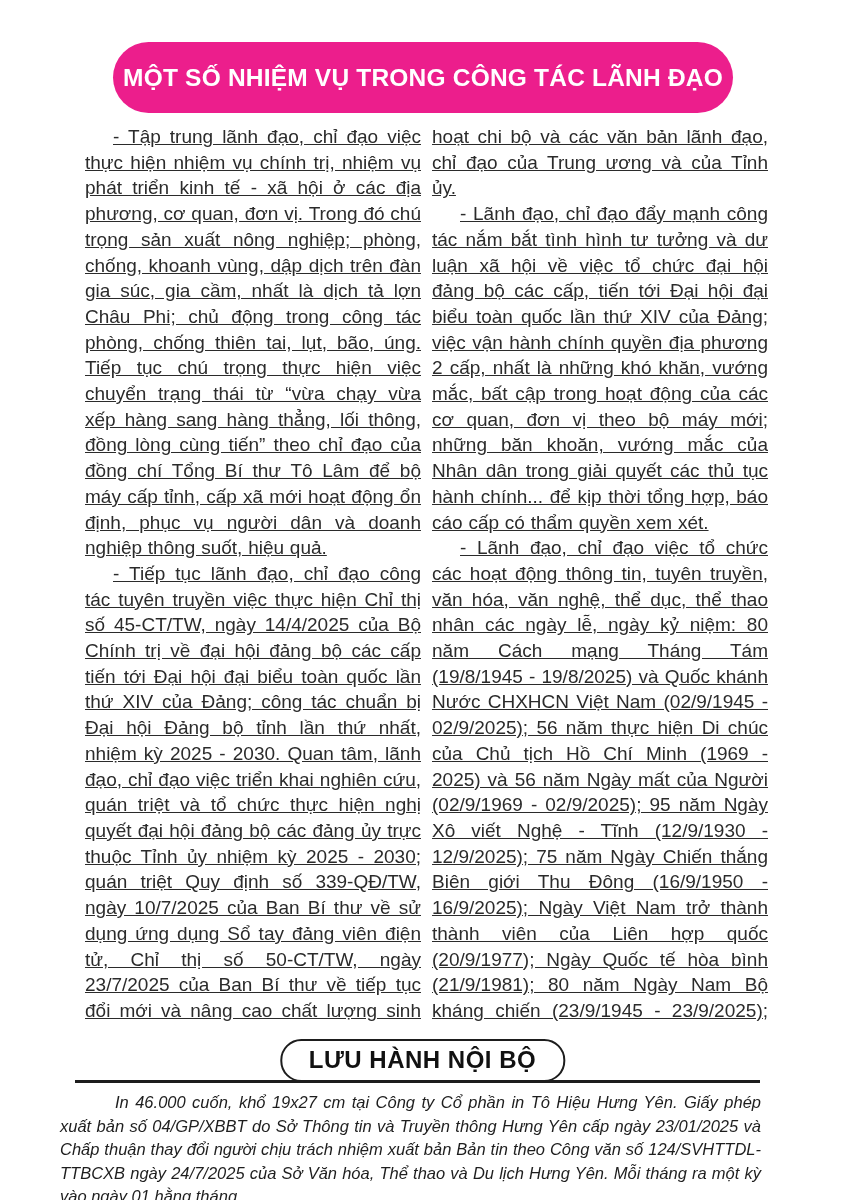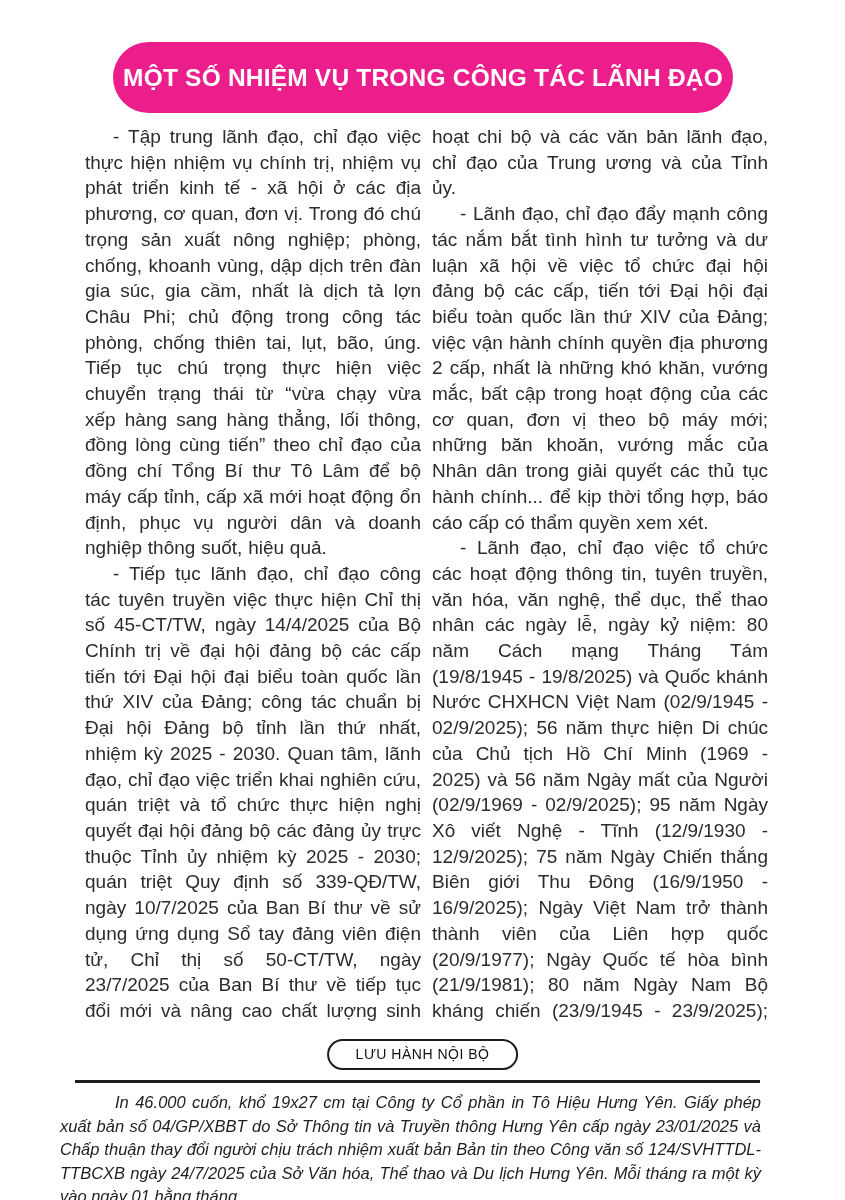--- a/index.html
+++ b/index.html
@@ -38,30 +38,31 @@
     overflow: hidden;
     text-align: justify;
     font-size: 19px;
     line-height: 25.7px;
     color: #2b2b2b;
     word-spacing: 0.5px;
   }
   .columns p {
     text-indent: 28px;
     margin: 0;
+    text-decoration: underline;
   }
   .internal-pill {
     position: absolute;
     top: 1039px; left: 50%;
     transform: translateX(-50%);
     border: 2.5px solid #1d1d1d;
     border-radius: 21px;
     padding: 5px 27px 6px 27px;
-    font-weight: normal;
-    font-size: 14px;
+    font-weight: bold;
+    font-size: 24px;
     color: #111111;
     letter-spacing: 0.5px;
     background: #ffffff;
     white-space: nowrap;
     text-align: right;
   }
   .footer-rule {
     position: absolute;
     left: 75px; top: 1080px;
     width: 685px;

